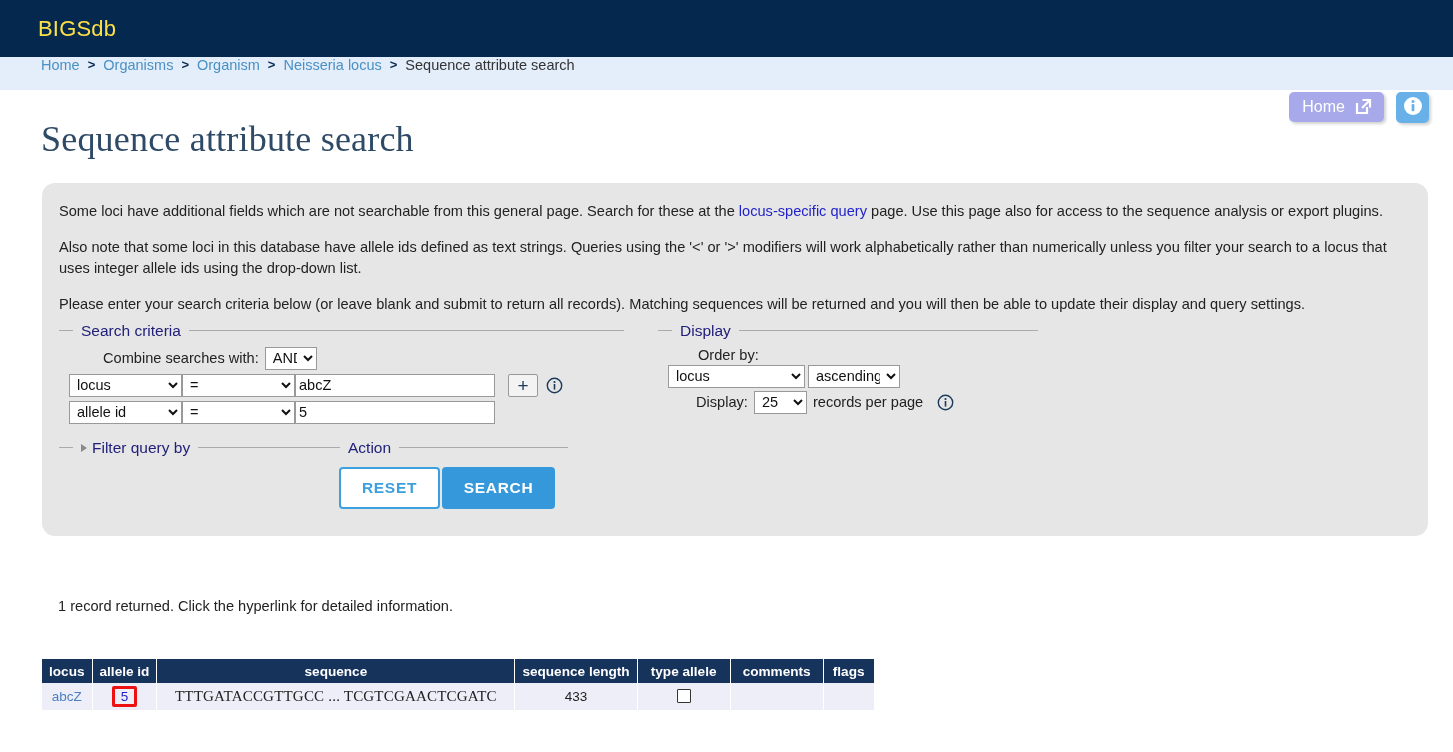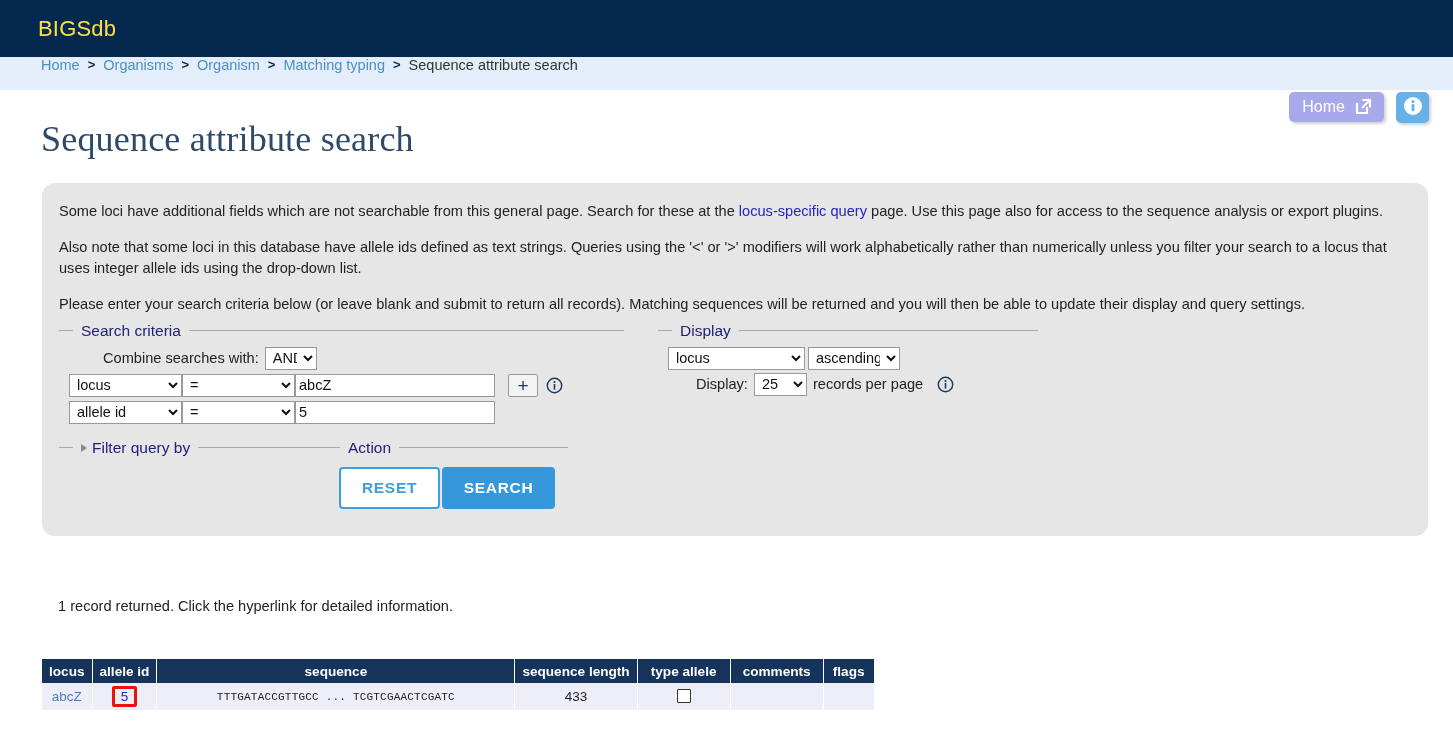--- a/index.html
+++ b/index.html
@@ -338,22 +338,22 @@
     cursor: pointer;
   }
   .redbox {
     display: inline-block;
     border: 3px solid #ee1111;
     padding: 0px 6px;
     line-height: 15px;
     border-radius: 2px;
   }
   .cell-seq {
-    font-family: Liberation Mono, monospace;
-    font-size: 11px;
+    font-family: Liberation Serif, serif;
+    font-size: 15px;
     letter-spacing: 0.2px;
     min-width: 345px;
   }
   .cell-len { min-width: 98px; }
   .col-type { min-width: 78px; }
   .col-comments { min-width: 78px; }
   .col-flags { min-width: 36px; }
   .chk {
     display: inline-block;
     width: 12px;
@@ -371,21 +371,21 @@
   <span class="site-title">BIGSdb</span>
 </div>
 
 <nav class="breadcrumb-bar">
   <a class="crumb-link">Home</a>
   <span class="crumb-sep">&gt;</span>
   <a class="crumb-link">Organisms</a>
   <span class="crumb-sep">&gt;</span>
   <a class="crumb-link">Organism</a>
   <span class="crumb-sep">&gt;</span>
-  <a class="crumb-link">Matching typing</a>
+  <a class="crumb-link">Neisseria locus</a>
   <span class="crumb-sep">&gt;</span>
   <span class="crumb-current">Sequence attribute search</span>
 </nav>
 
 <div class="topright">
   <div class="help-btn">
     <span>Home</span>
     <span>
       <svg width="19" height="19" viewBox="0 0 19 19">
         <path d="M3 6 L3 16 L13 16 L13 10" fill="none" stroke="#ffffff" stroke-width="2.2"></path>
@@ -456,20 +456,21 @@
           <input class="ui inp-val" type="text" value="5" style="">
         </div>
 
       </div>
     </fieldset>
 
     <fieldset class="bx display-fs">
       <legend>Display</legend>
       <div class="fs-body">
 
+        <div class="order-label-line">Order by:</div>
 
         <div class="order-row">
           <select class="ui sel-orderby">
             <option>locus</option>
           </select>
           <select class="ui sel-orderdir">
             <option>ascending</option>
           </select>
         </div>
 

